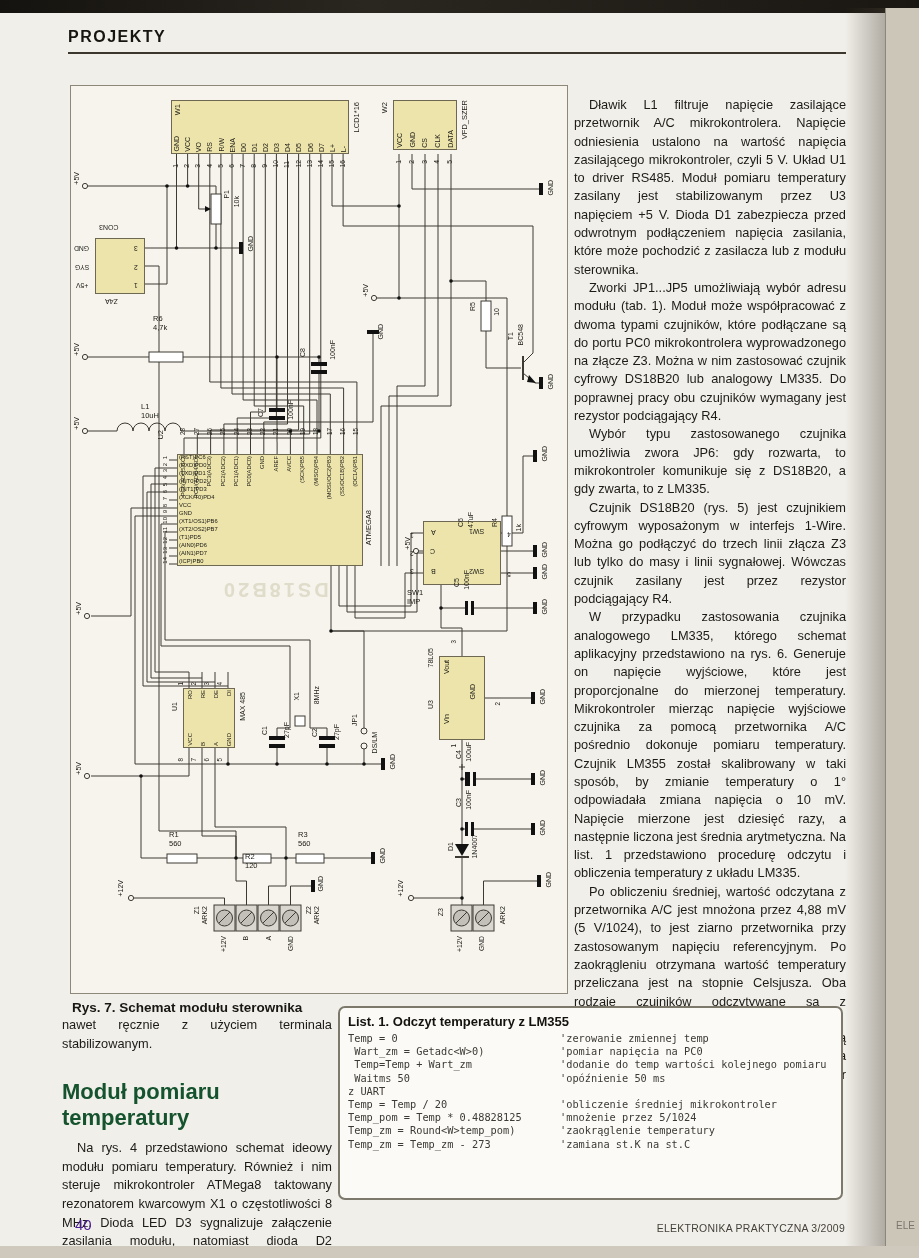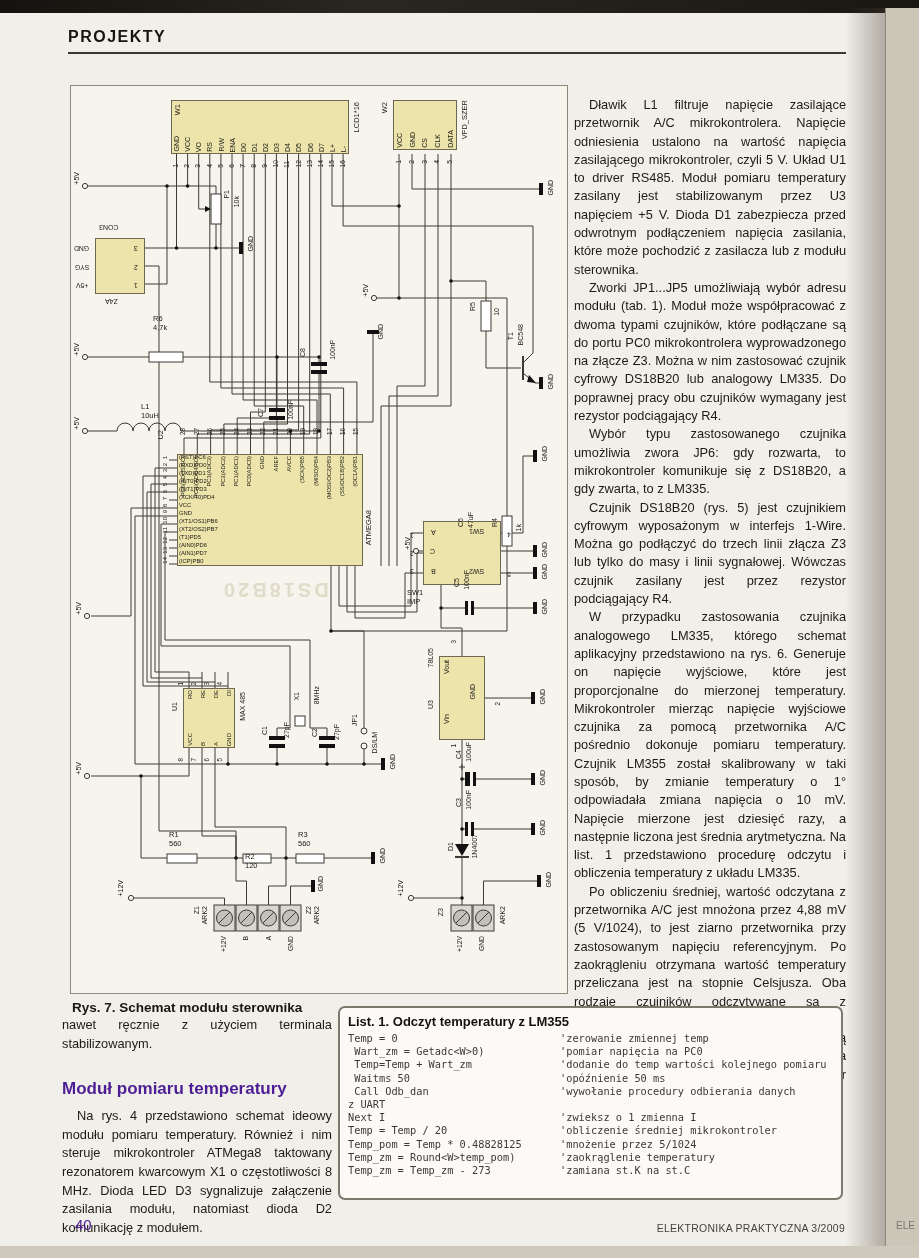--- a/index.html
+++ b/index.html
@@ -13,21 +13,21 @@
   .header-title{left:68px;top:28px;font-size:16px;font-weight:bold;letter-spacing:1.5px;color:#17150f}
   .header-rule{left:68px;top:52px;width:778px;height:2px;background:#3b372e}
   .figure{left:70px;top:85px;width:496px;height:907px;border:1px solid #8e887a;background:#f6f4ed}
   .fig-caption{left:72px;top:1000px;font-size:13.5px;font-weight:bold;color:#191712}
   .rc{left:574px;top:96px;width:272px;color:#1d1b16}
   .rc p{margin:0;font-size:12.8px;line-height:1.43;text-align:justify;text-indent:15px}
   .rc .noind{text-indent:0}
   .mono{font-family:"DejaVu Sans Mono","Liberation Mono",monospace;font-size:11px}
   .lc{left:62px;top:1016px;width:270px;color:#1d1b16}
   .lc .intro{font-size:12.8px;line-height:1.45;text-align:justify;margin:0 0 26px}
-  .lc h2{font-size:17px;margin:8px 0 8px;color:#4c1d95}
+  .lc h2{font-size:22px;margin:8px 0 8px;color:#14532d}
   .lc .body{font-size:12.8px;line-height:1.46;text-align:justify;text-indent:15px;margin:0}
   .listing{left:338px;top:1006px;width:505px;height:194px;border:2px solid #7c786c;border-radius:7px;background:#fbfaf6;padding:6px 8px;box-sizing:border-box}
   .listing .title{font-size:13px;font-weight:bold;margin-bottom:3px;color:#14120d}
   .lrow{display:flex;font-family:"DejaVu Sans Mono","Liberation Mono",monospace;font-size:10.3px;line-height:13.2px;color:#3c3a34;white-space:pre}
   .lrow .code{width:212px;flex:0 0 212px}
   .footer-num{left:75px;top:1216px;font-size:15px;color:#4c1d95}
   .footer-right{left:545px;top:1222px;width:300px;text-align:right;font-size:11px;letter-spacing:.3px;color:#44403a;transform:scaleX(.95);transform-origin:right}
   .edge-frag{left:896px;top:1220px;font-size:10px;color:#7b766c}
   
   .s{position:absolute;font-family:"Liberation Sans",sans-serif;color:#1c1a15;line-height:1;white-space:nowrap}
@@ -590,30 +590,22 @@
     </div>
       <div class="lrow">
       <span class="code"> Temp=Temp + Wart_zm</span>
       <span class="cmt">'dodanie do temp wartości kolejnego pomiaru</span>
     </div>
       <div class="lrow">
       <span class="code"> Waitms 50</span>
       <span class="cmt">'opóźnienie 50 ms</span>
     </div>
       <div class="lrow">
-      <span class="code"> Call Odb_dan</span>
-      <span class="cmt">'wywołanie procedury odbierania danych</span>
-    </div>
-      <div class="lrow">
       <span class="code">z UART</span>
       <span class="cmt"></span>
-    </div>
-      <div class="lrow">
-      <span class="code">Next I</span>
-      <span class="cmt">'zwieksz o 1 zmienna I</span>
     </div>
       <div class="lrow">
       <span class="code">Temp = Temp / 20</span>
       <span class="cmt">'obliczenie średniej mikrokontroler</span>
     </div>
       <div class="lrow">
       <span class="code">Temp_pom = Temp * 0.48828125</span>
       <span class="cmt">'mnożenie przez 5/1024</span>
     </div>
       <div class="lrow">

